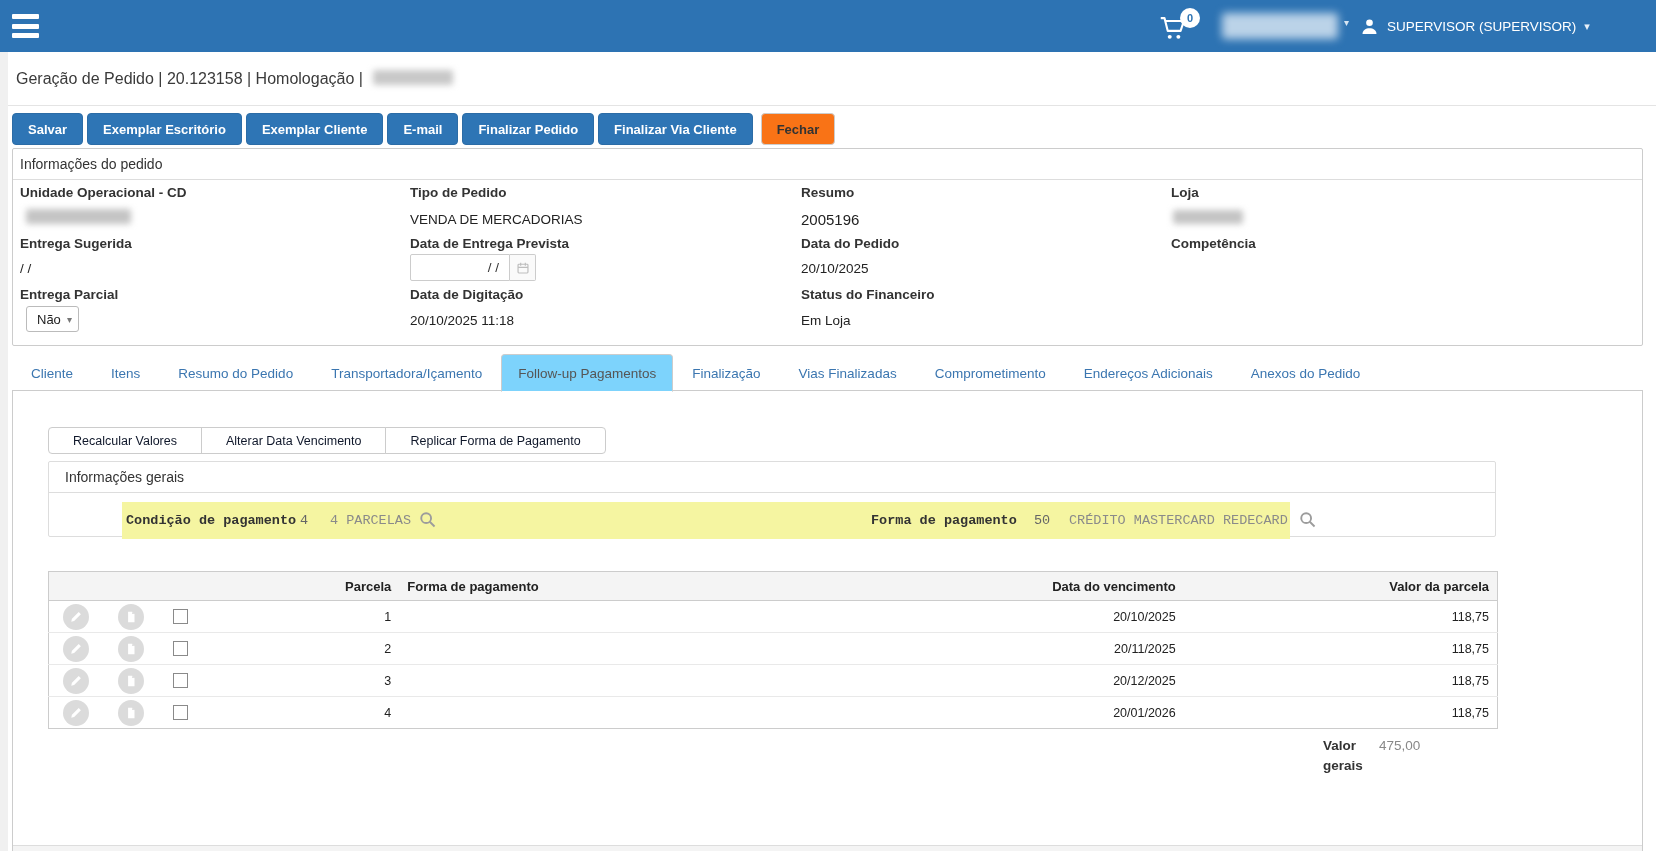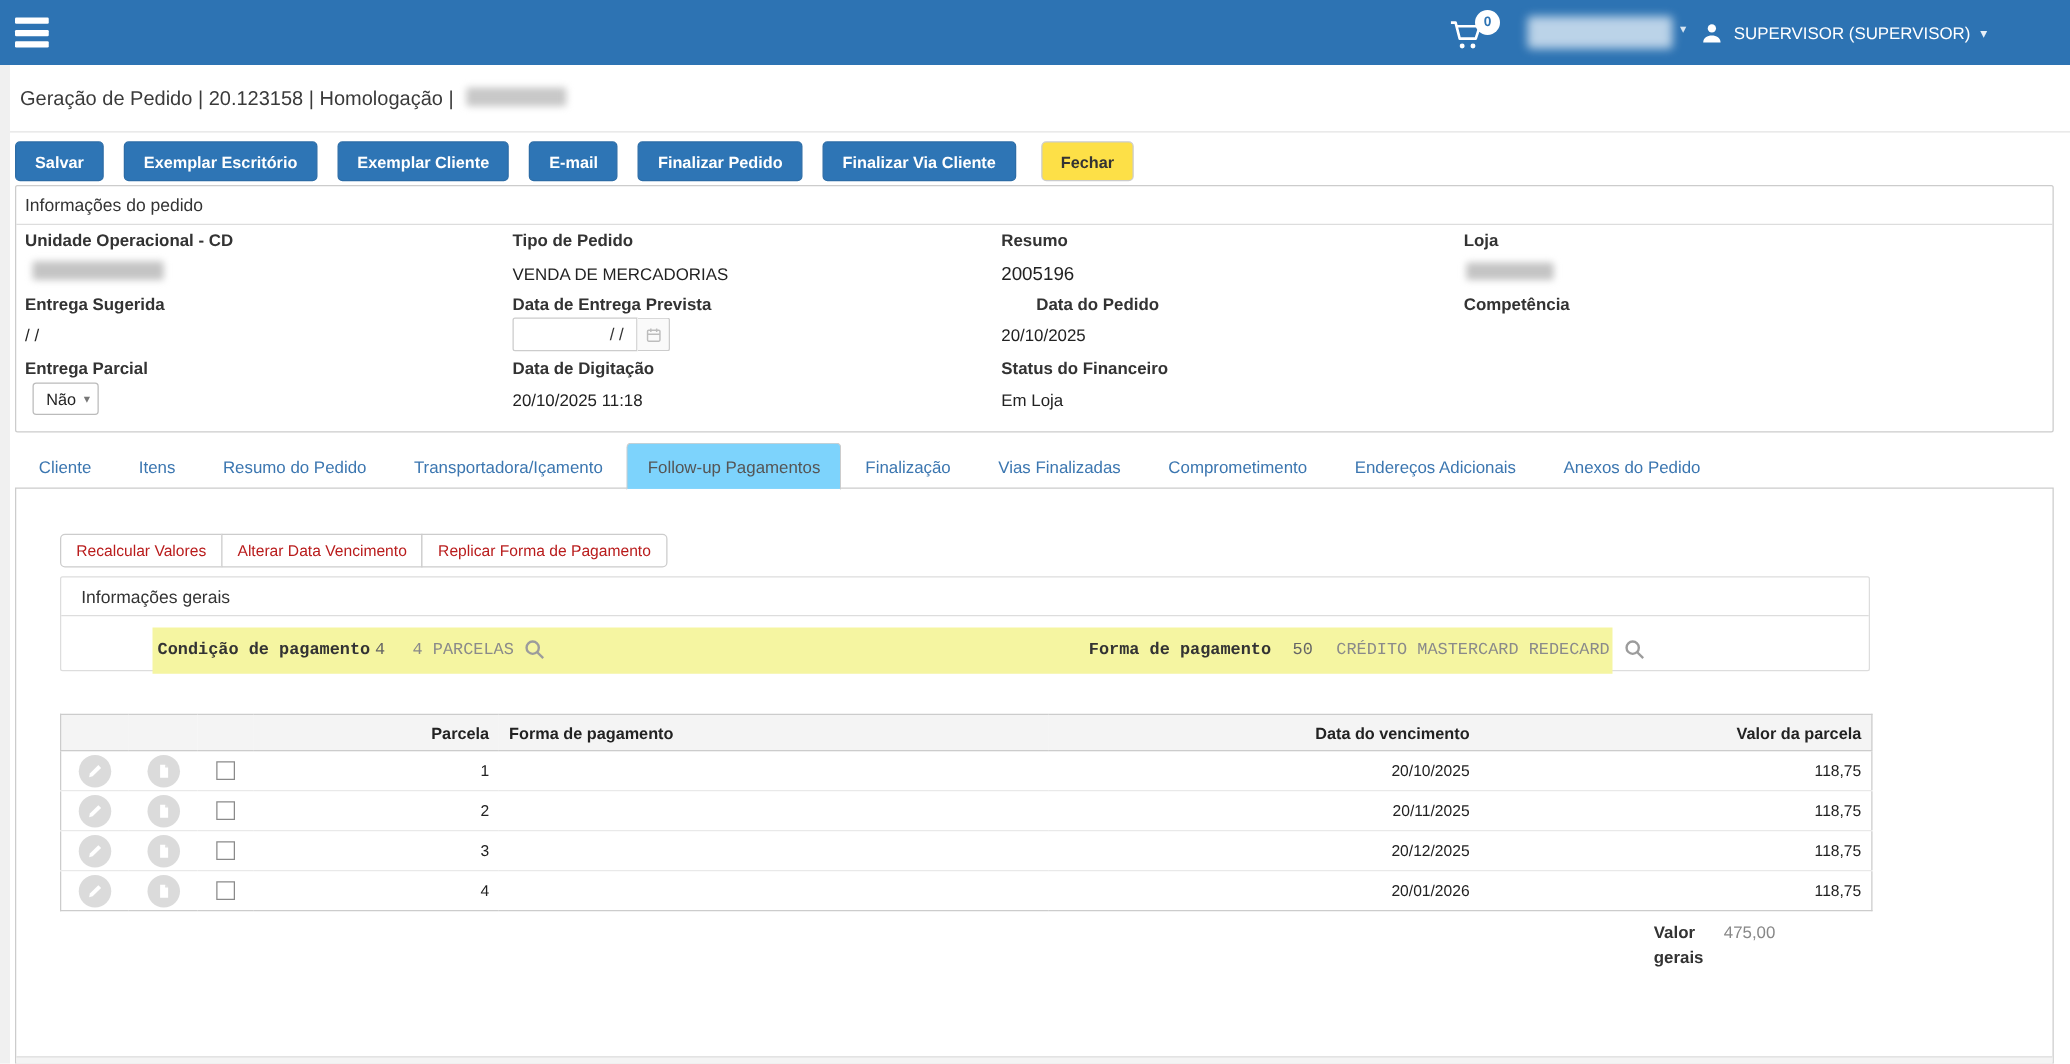--- a/index.html
+++ b/index.html
@@ -20,24 +20,24 @@
   .user-caret { font-size:11px; color:#e8f0f8; }
 
   .left-gutter { position:absolute; left:0; top:52px; width:8px; height:799px; background:#f0f0f0; }
 
   
   .breadcrumb-bar { position:absolute; left:8px; top:52px; width:1648px; height:54px; background:#fff; border-bottom:1px solid #e4e4e4; }
   .breadcrumb { position:absolute; left:8px; top:18px; font-size:16px; color:#3a3a3a; white-space:nowrap; }
   .crumb-blur { display:inline-block; width:80px; height:15px; background:#c8c8c8; border-radius:2px; filter:blur(3px); margin-left:10px; vertical-align:-1px; }
 
   
-  .actions { position:absolute; left:12px; top:113px; display:flex; gap:16px; }
+  .actions { position:absolute; left:12px; top:113px; display:flex; gap:4px; }
   .btn { height:32px; padding:0 15px; border-radius:4px; font-size:13px; font-weight:bold; display:flex; align-items:center; cursor:pointer; white-space:nowrap; }
   .btn.primary { background:#2e75b5; border:1px solid #2c6ca6; color:#fff; }
-  .btn.default { background:#fde047; border:1px solid #ccc; color:#333; margin-left:4px; }
+  .btn.default { background:#f97316; border:1px solid #ccc; color:#333; margin-left:4px; }
 
   
   .order-panel { position:absolute; left:12px; top:148px; width:1631px; height:198px; border:1px solid #ccc; border-radius:2px; background:#fff; }
   .panel-header { height:31px; line-height:30px; padding-left:7px; border-bottom:1px solid #ddd; font-size:14px; color:#333; }
   .fld-label { position:absolute; font-size:13.5px; font-weight:bold; color:#333; white-space:nowrap; }
   .fld-value { position:absolute; font-size:13.5px; color:#222; white-space:nowrap; }
   .fld-value.big { font-size:15px; font-weight:normal; }
   .val-blur { position:absolute; background:#c4c4c4; border-radius:2px; filter:blur(3px); }
   .date-input { position:absolute; width:100px; height:27px; border:1px solid #ccc; border-radius:2px 0 0 2px; background:#fff; font-size:13.5px; color:#333; text-align:right; padding:5px 10px 0 0; }
   .cal-btn { position:absolute; width:26px; height:27px; border:1px solid #ccc; border-left:none; border-radius:0 2px 2px 0; background:#fafafa; display:flex; align-items:center; justify-content:center; cursor:pointer; }
@@ -47,21 +47,21 @@
 
   
   .tabs { position:absolute; left:12px; top:352px; width:1631px; height:39px; display:flex; align-items:flex-end; }
   .tab { padding:11px 19px 10px 19px; font-size:13.5px; color:#3b76b0; cursor:pointer; white-space:nowrap; }
   .tab.active { border:1px solid #ccc; border-bottom:1px solid #fff; border-radius:4px 4px 0 0; background:#7dd3fc; color:#555; padding:11px 16px 10px 16px; position:relative; z-index:2; margin-bottom:-1px; }
 
   
   .content-panel { position:absolute; left:12px; top:390px; width:1631px; height:461px; border:1px solid #ccc; background:#fff; }
 
   .toolbar-group { position:absolute; left:35px; top:36px; display:flex; }
-  .tgl-btn { height:27px; padding:0 12px; background:#fff; border:1px solid #ccc; font-size:12.5px; color:#b91c1c; display:flex; align-items:center; cursor:pointer; margin-left:-1px; white-space:nowrap; }
+  .tgl-btn { height:27px; padding:0 24px; background:#fff; border:1px solid #ccc; font-size:12.5px; color:#0f172a; display:flex; align-items:center; cursor:pointer; margin-left:-1px; white-space:nowrap; }
   .tgl-btn:first-child { border-radius:4px 0 0 4px; margin-left:0; }
   .tgl-btn:last-child { border-radius:0 4px 4px 0; }
 
   .general-panel { position:absolute; left:35px; top:70px; width:1448px; height:76px; border:1px solid #ddd; border-radius:2px; }
   .general-body { position:relative; height:66px; }
   .highlight-row { position:absolute; left:73px; top:9px; width:1168px; height:37px; background:#f5f5a1;font-family:Liberation Mono, monospace; }
   .hl-item { position:absolute; top:11px; font-size:13.5px; white-space:nowrap; }
   .hl-label { font-weight:bold; color:#333; }
   .hl-code { color:#666; }
   .hl-desc { color:#8a8a8a; }
@@ -155,21 +155,21 @@
     <svg viewBox="0 0 24 24" fill="none" stroke="#bdbdbd" stroke-width="2">
       <rect x="3.5" y="5.5" width="17" height="15" rx="1.5"></rect>
       <path d="M8 3v5M16 3v5M3.5 11h17"></path>
     </svg>
   </div>
   <span class="fld-label" style="left:397px; top:138px;">Data de Digitação</span>
   <span class="fld-value" style="left:397px; top:164px;">20/10/2025 11:18</span>
 
   <span class="fld-label" style="left:788px; top:36px;">Resumo</span>
   <span class="fld-value big" style="left:788px; top:62px;">2005196</span>
-  <span class="fld-label" style="left:788px; top:87px;margin-left:28px;">Data do Pedido</span>
+  <span class="fld-label" style="left:788px; top:87px;">Data do Pedido</span>
   <span class="fld-value" style="left:788px; top:112px;">20/10/2025</span>
   <span class="fld-label" style="left:788px; top:138px;">Status do Financeiro</span>
   <span class="fld-value" style="left:788px; top:164px;">Em Loja</span>
 
   <span class="fld-label" style="left:1158px; top:36px;">Loja</span>
   <span class="val-blur" style="left:1160px; top:61px; width:70px; height:14px;"></span>
   <span class="fld-label" style="left:1158px; top:87px;">Competência</span>
 </div>
 
 <div class="tabs">

